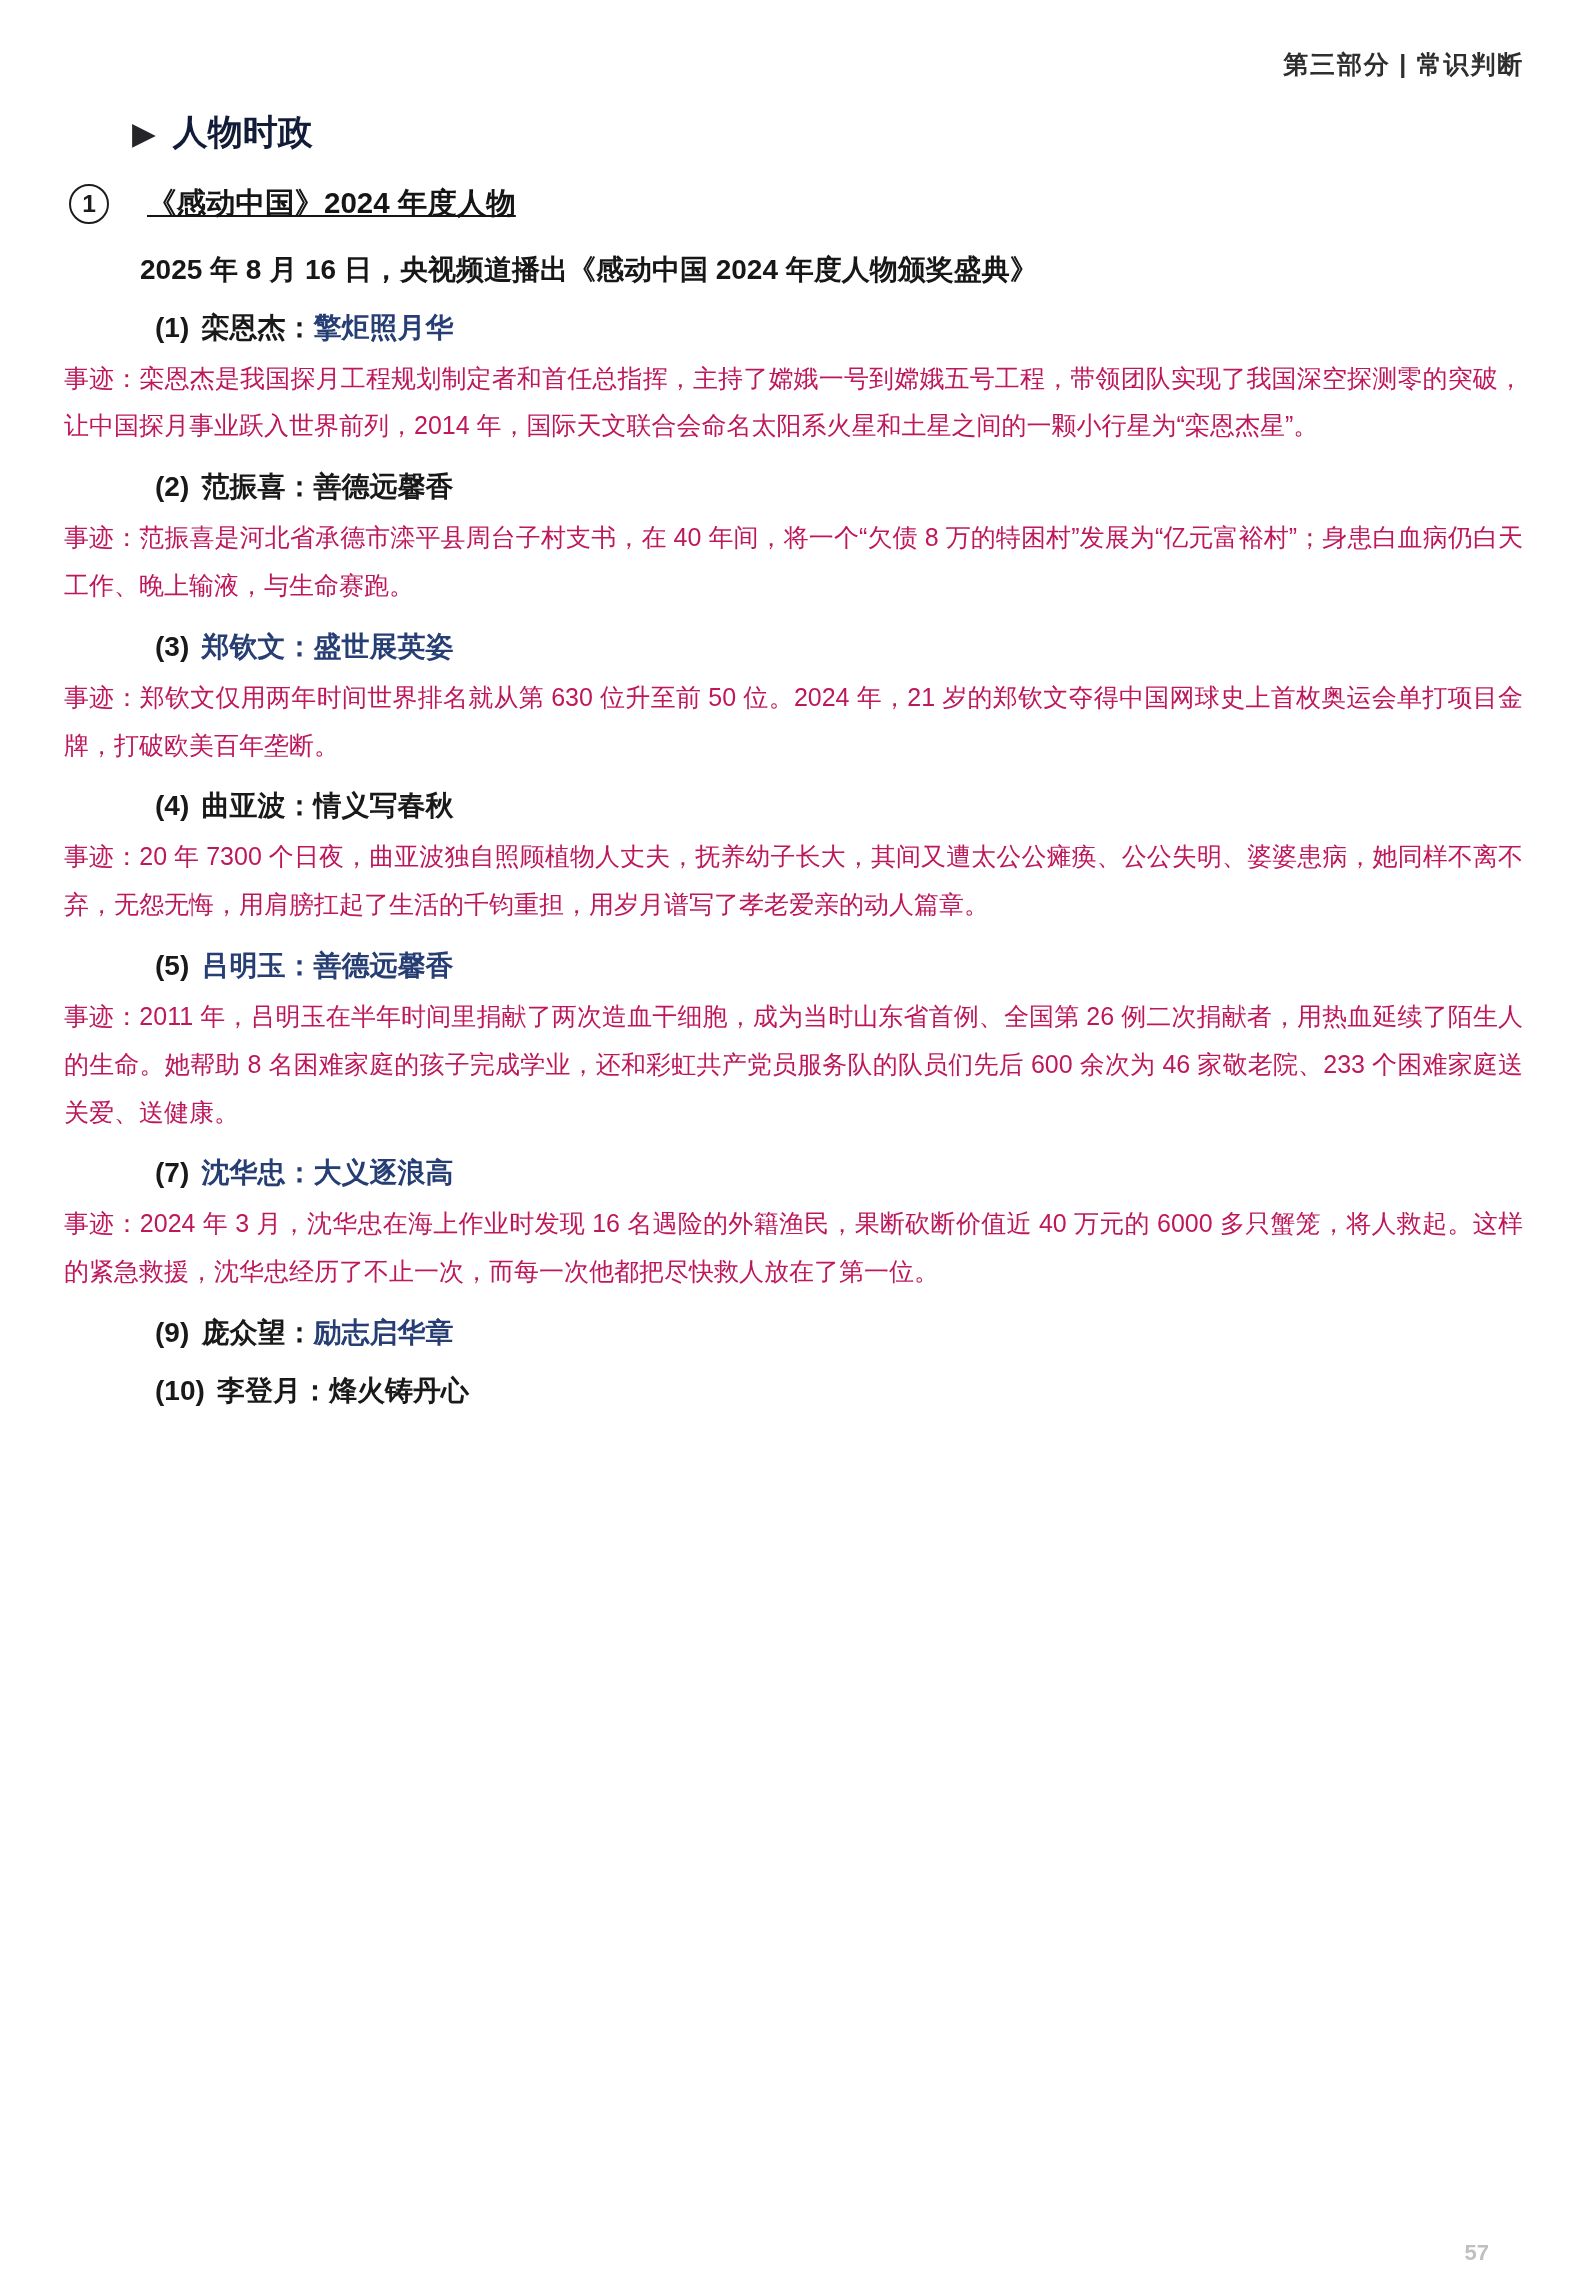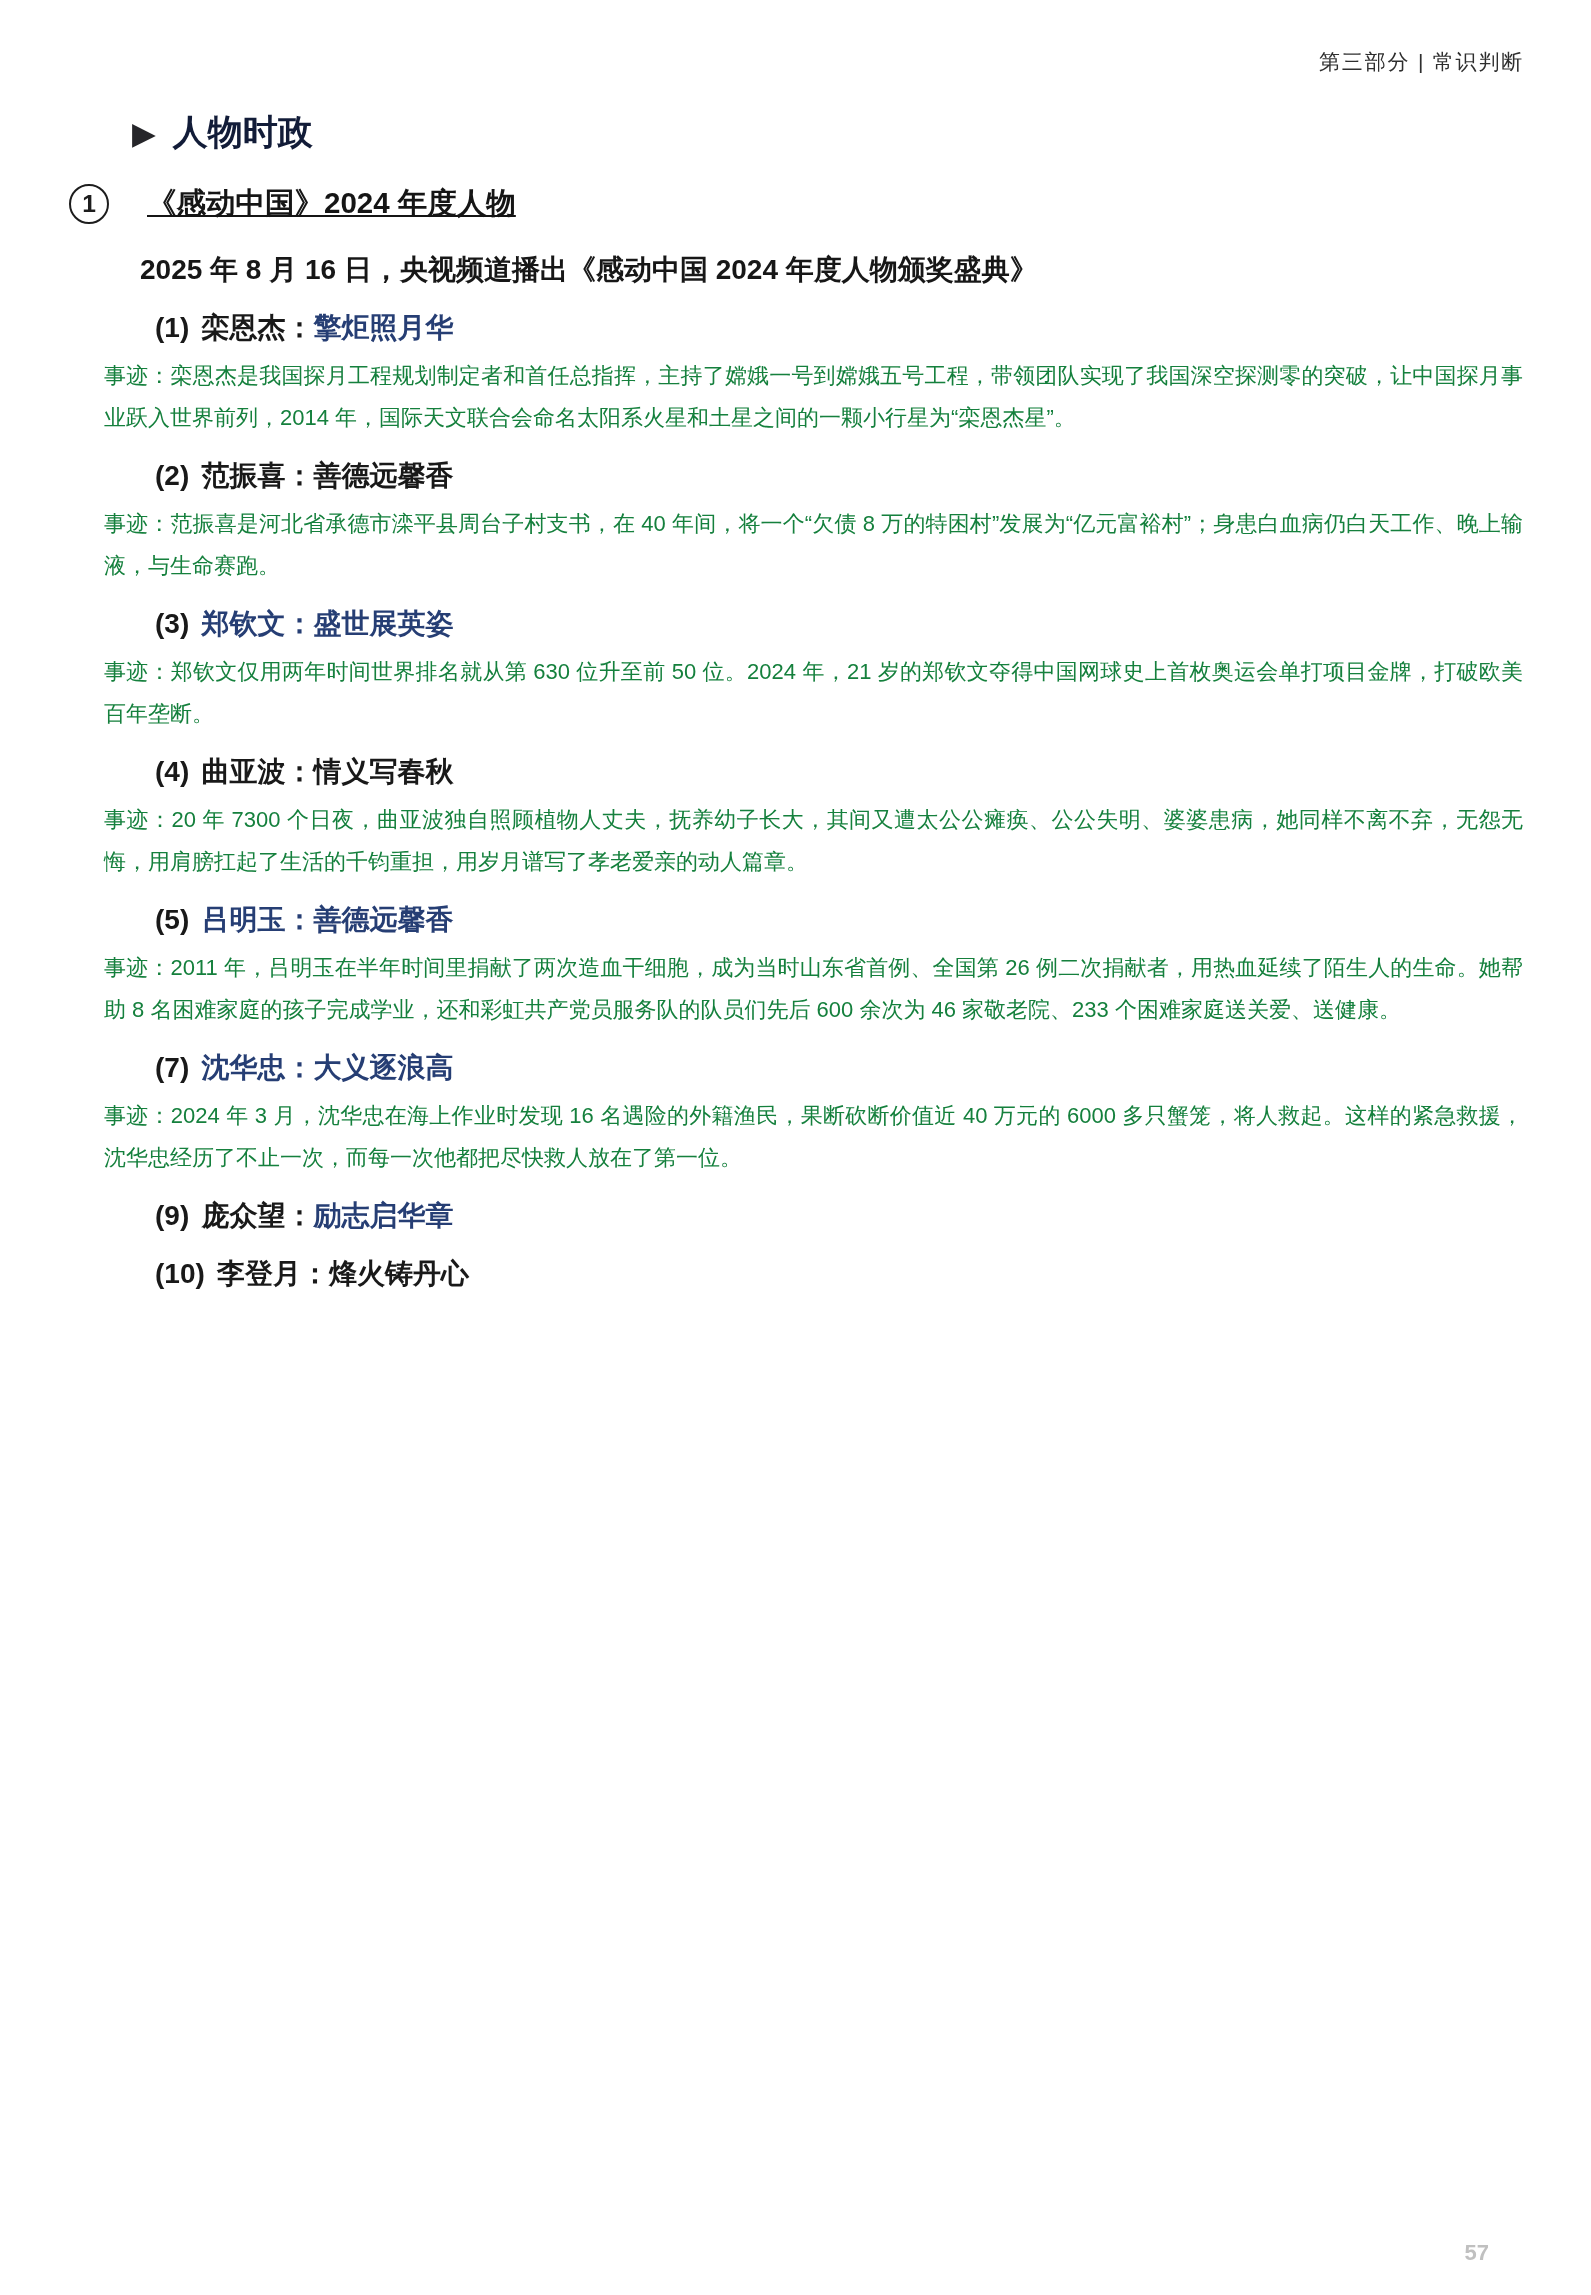--- a/index.html
+++ b/index.html
@@ -7,21 +7,21 @@
     position:relative;
     width:1592px;height:2295px;
     background:#ffffff;
     font-family:"Liberation Sans","DejaVu Sans",sans-serif;
     color:var(--ink,#1d1d1d);
     overflow:hidden;
     box-sizing:border-box;
   }
   .running-header{
     position:absolute;top:48px;right:68px;
-    font-size:21px;font-weight:400;color:#2e2e2e;
+    font-size:25px;font-weight:700;color:#2e2e2e;
     letter-spacing:1.8px;
   }
   .section-title{
     padding-top:109px;margin-left:132px;
     font-size:35px;font-weight:700;color:#121c38;
     display:flex;align-items:center;
   }
   .tri{
     color:#26262a;font-size:31px;margin-right:17px;line-height:1;
     transform:translateY(1.2px);
@@ -43,22 +43,22 @@
     margin:24.6px 68px 0 140px;
     font-size:28px;font-weight:700;color:#171717;line-height:1.5;
   }
   .item-heading{
     margin:16px 68px 6.1px 155px;
     font-size:28px;font-weight:700;color:#191919;line-height:1.5;
   }
   .item-heading .num{margin-right:12.3px;}
   .item-heading .blue{color:var(--navy,#263e74);margin-top:45px;}
   .item-body{
-    margin:0 69px 0 104px;
-    font-size:22px;line-height:1.91;color:#15803d;
+    margin:0 69px 0 64px;
+    font-size:25px;line-height:1.91;color:#be185d;
     text-align:justify;
   }
   .pageno{
     position:absolute;right:103px;bottom:29.5px;
     font-size:22px;color:var(--pg,#c0c0c0);font-weight:700;
   }
 </style>
 </head>
 <body>
 

